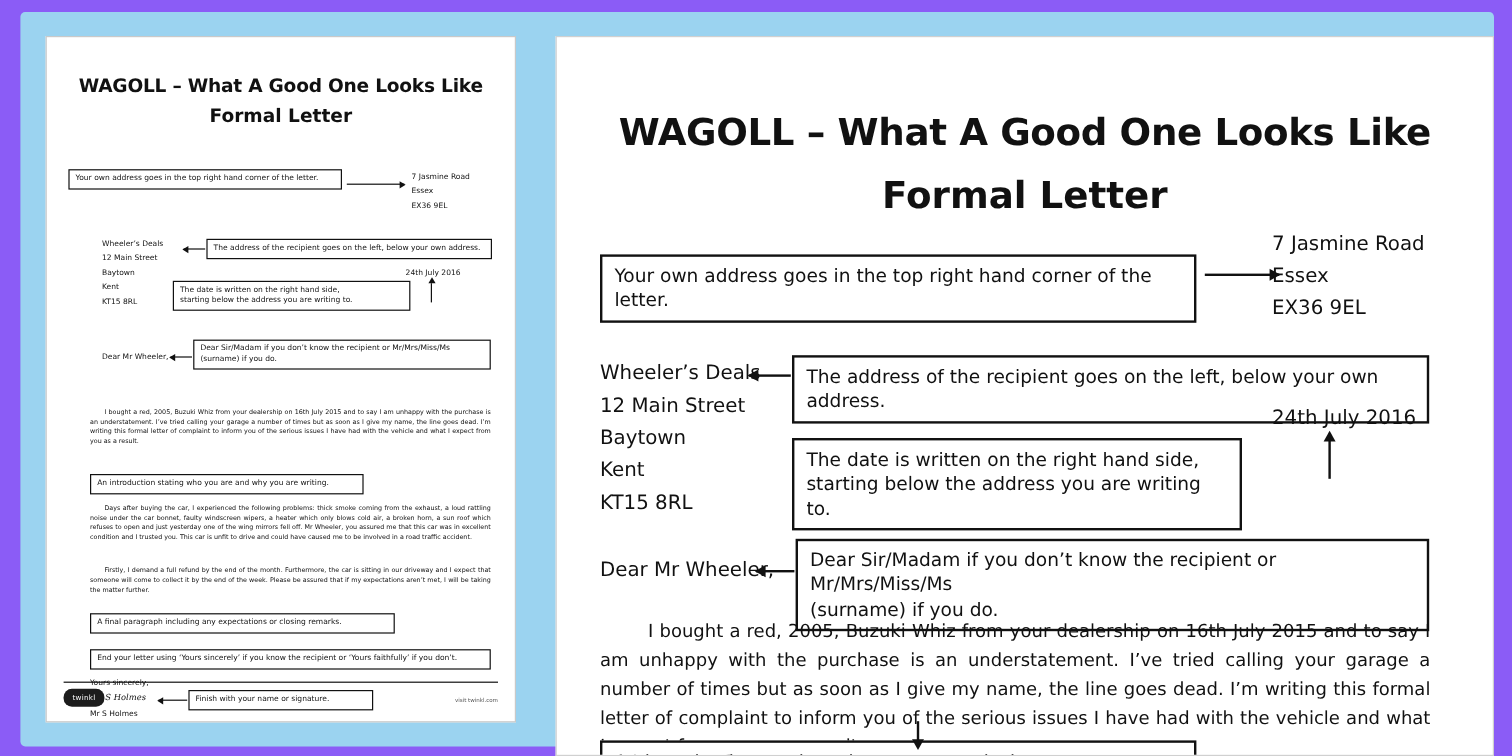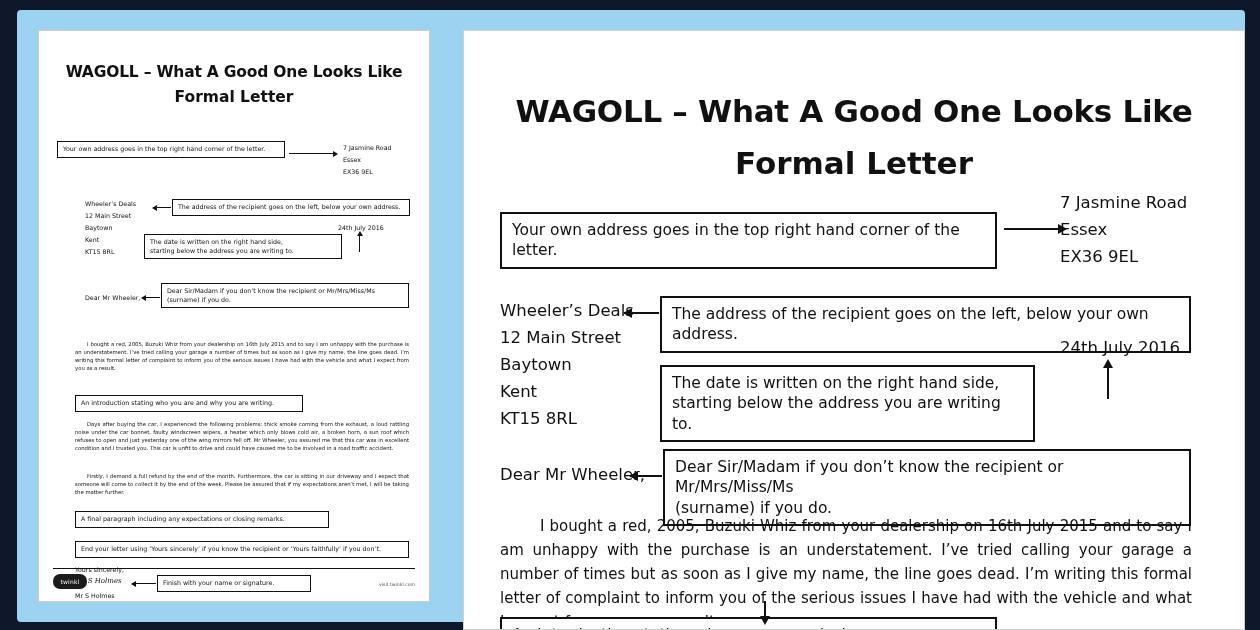--- a/index.html
+++ b/index.html
@@ -6,21 +6,21 @@
   html, body {
     margin: 0; padding: 0;
     width: 1260px; height: 630px;
     overflow: hidden;
     background: #ffffff;
     font-family: "Liberation Sans", sans-serif;
   }
   #root {
     position: relative;
     width: 1260px; height: 630px;
-    background: #0f172a;
+    background: #8b5cf6;
   }
   
   .blue-bg {
     position: absolute;
     left: 17px; top: 10px;
     width: 1228px; height: 612px;
     background: #9bd3f0;
     border-radius: 4px;
   }
   

